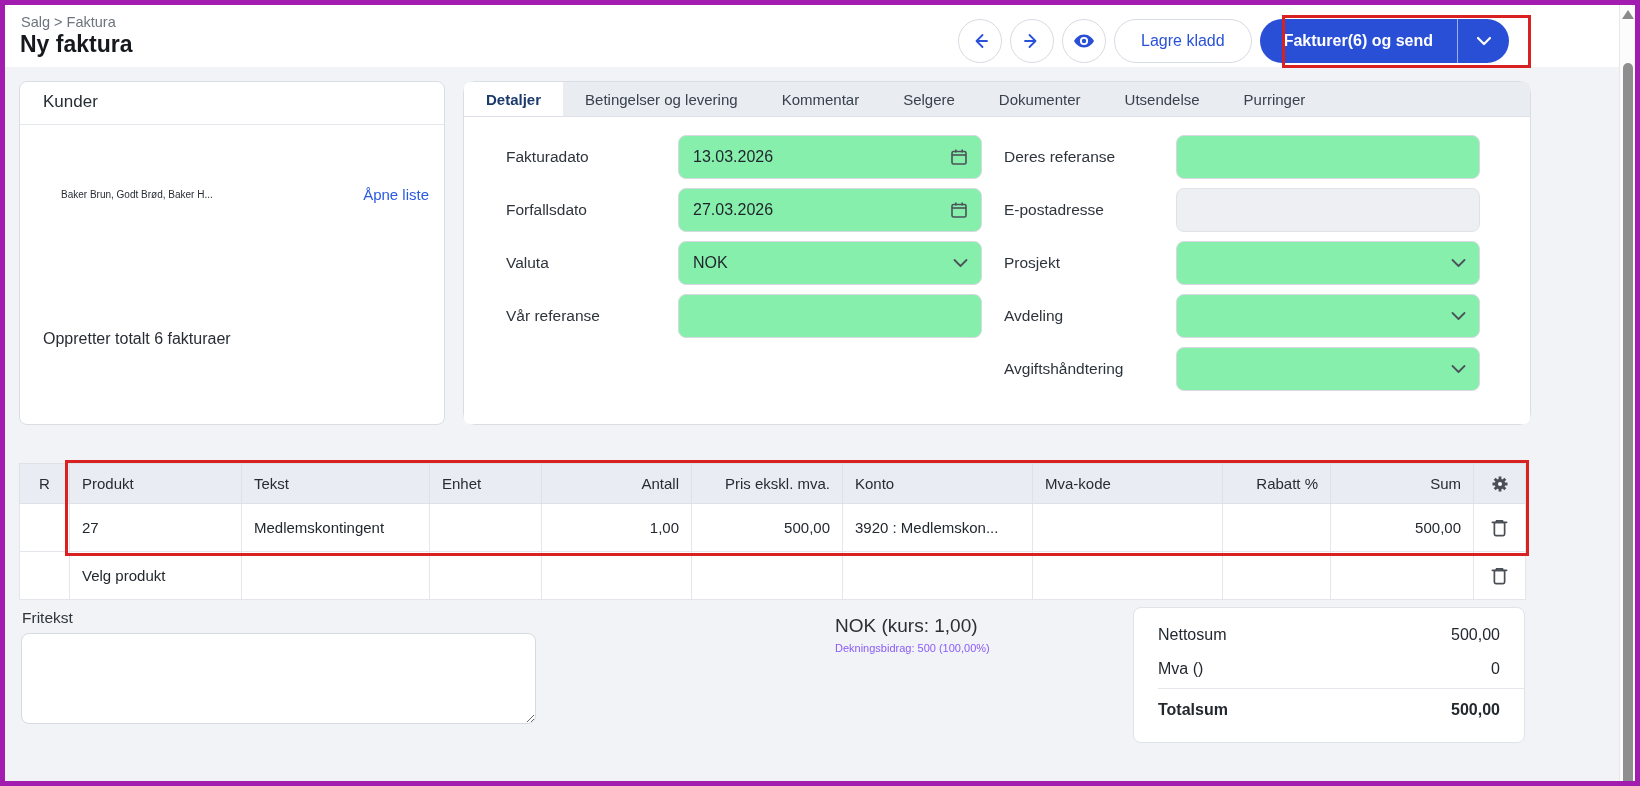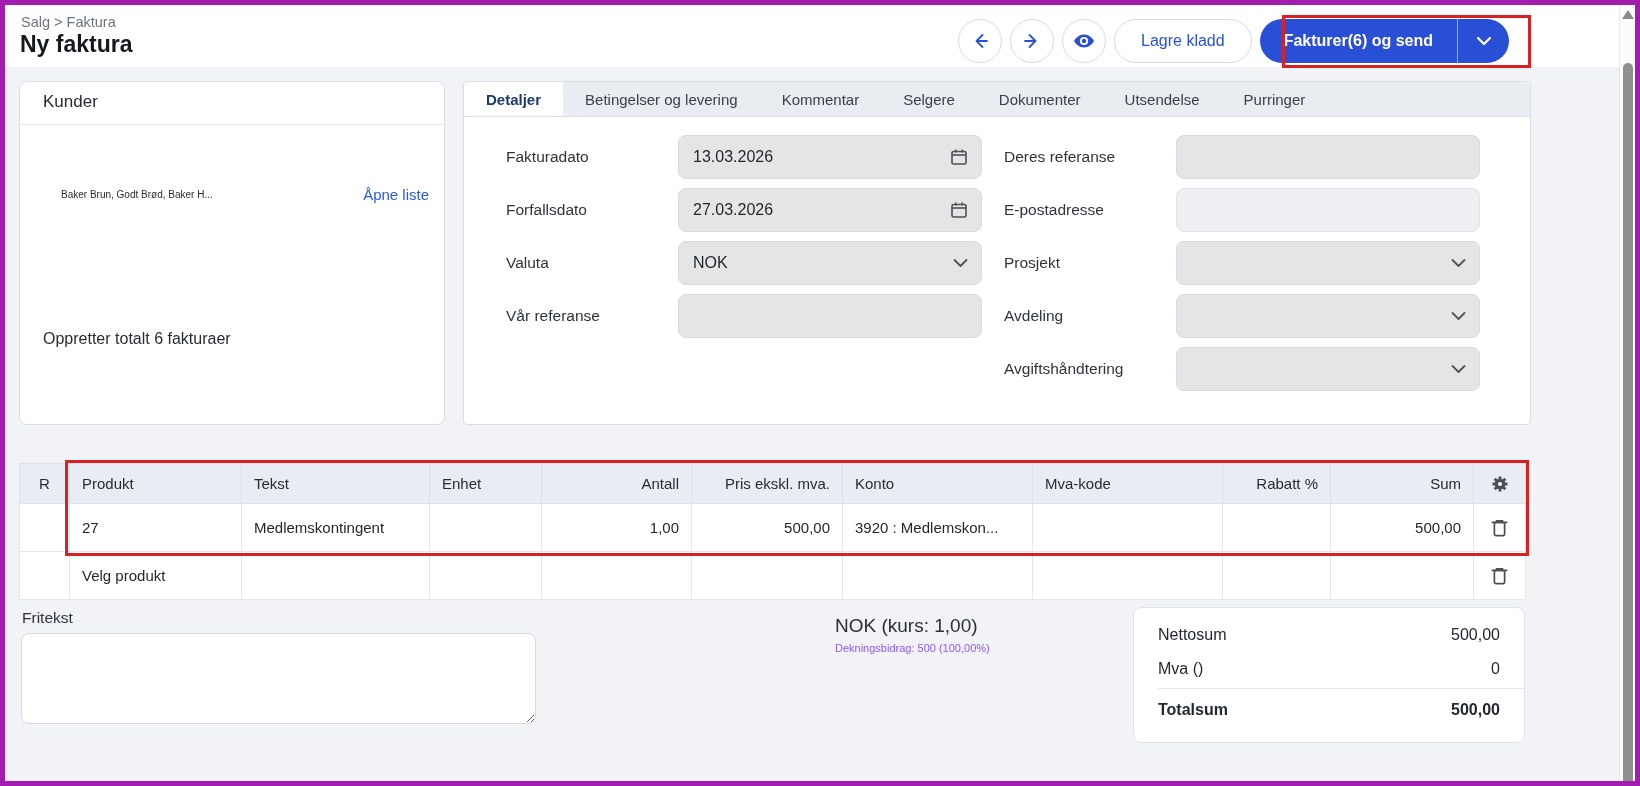--- a/index.html
+++ b/index.html
@@ -34,32 +34,32 @@
   
   .card { position:absolute; background:#fff; border:1px solid #dadee4; border-radius:8px; }
   .customers { left:14px; top:76px; width:426px; height:344px; }
   .customers-head { padding:10px 16px 12px 23px; font-size:17px; color:#282d34; border-bottom:1px solid #e4e7ec; }
   .customer-row { position:absolute; left:41px; right:15px; top:104px; display:flex; align-items:center; justify-content:space-between; }
   .customer-names { font-size:10px; color:#282d34; }
   .open-list { font-size:15px; color:#2a5ae0; font-weight:500; cursor:pointer; }
   .customers-note { position:absolute; left:23px; top:248px; font-size:16px; color:#282d34; }
 
   
-  .details { left:458px; top:76px; width:1068px; height:344px; border-radius:4px; }
+  .details { left:458px; top:76px; width:1068px; height:344px; border-radius:12px; }
   .tabbar { display:flex; height:35px; background:#e9ecf1; border-bottom:1px solid #dde1e7; border-radius:6px 6px 0 0; overflow:hidden; }
   .tab { padding:0 22px; display:flex; align-items:center; font-size:15px; color:#39414d; cursor:pointer; white-space:nowrap; }
   .tab.active { background:#fff; color:#1c3a6e; font-weight:600; }
 
   .form-panel { position:absolute; left:0; top:35px; right:0; bottom:0; background:#fff; border-radius:0 0 6px 6px; }
   .fcol { position:absolute; top:18px; display:flex; flex-direction:column; gap:9px; }
   .fcol-left  { left:42px;  width:476px; }
   .fcol-right { left:540px; width:476px; }
   .frow { display:flex; align-items:center; height:44px; }
   .flabel { width:172px; font-size:15.5px; color:#2e343c; flex:none; }
-  .fbox { position:relative; width:304px; height:44px; border:1px solid #d6dae0; border-radius:8px; background:#e5e5e5;
+  .fbox { position:relative; width:304px; height:44px; border:1px solid #d6dae0; border-radius:8px; background:#86efac;
           display:flex; align-items:center; padding:0 40px 0 14px; font-size:16px; color:#1f242b; }
   .fbox input { border:none; outline:none; width:100%; font:inherit; color:inherit; background:transparent; }
   .fbox.disabled { background:#edeff3; border-color:#dfe2e7; }
   .fbox .tail-ico { position:absolute; right:13px; top:50%; transform:translateY(-50%); display:flex; }
 
   
   .lines-wrap { position:absolute; left:14px; top:458px; }
   table.lines { border-collapse:collapse; table-layout:fixed; width:1506px; background:#fff;
                 border:1px solid #d4d8df; font-size:15px; }
   table.lines th { background:#e9edf3; font-weight:400; color:#272c33; height:40px; padding:0 12px;

